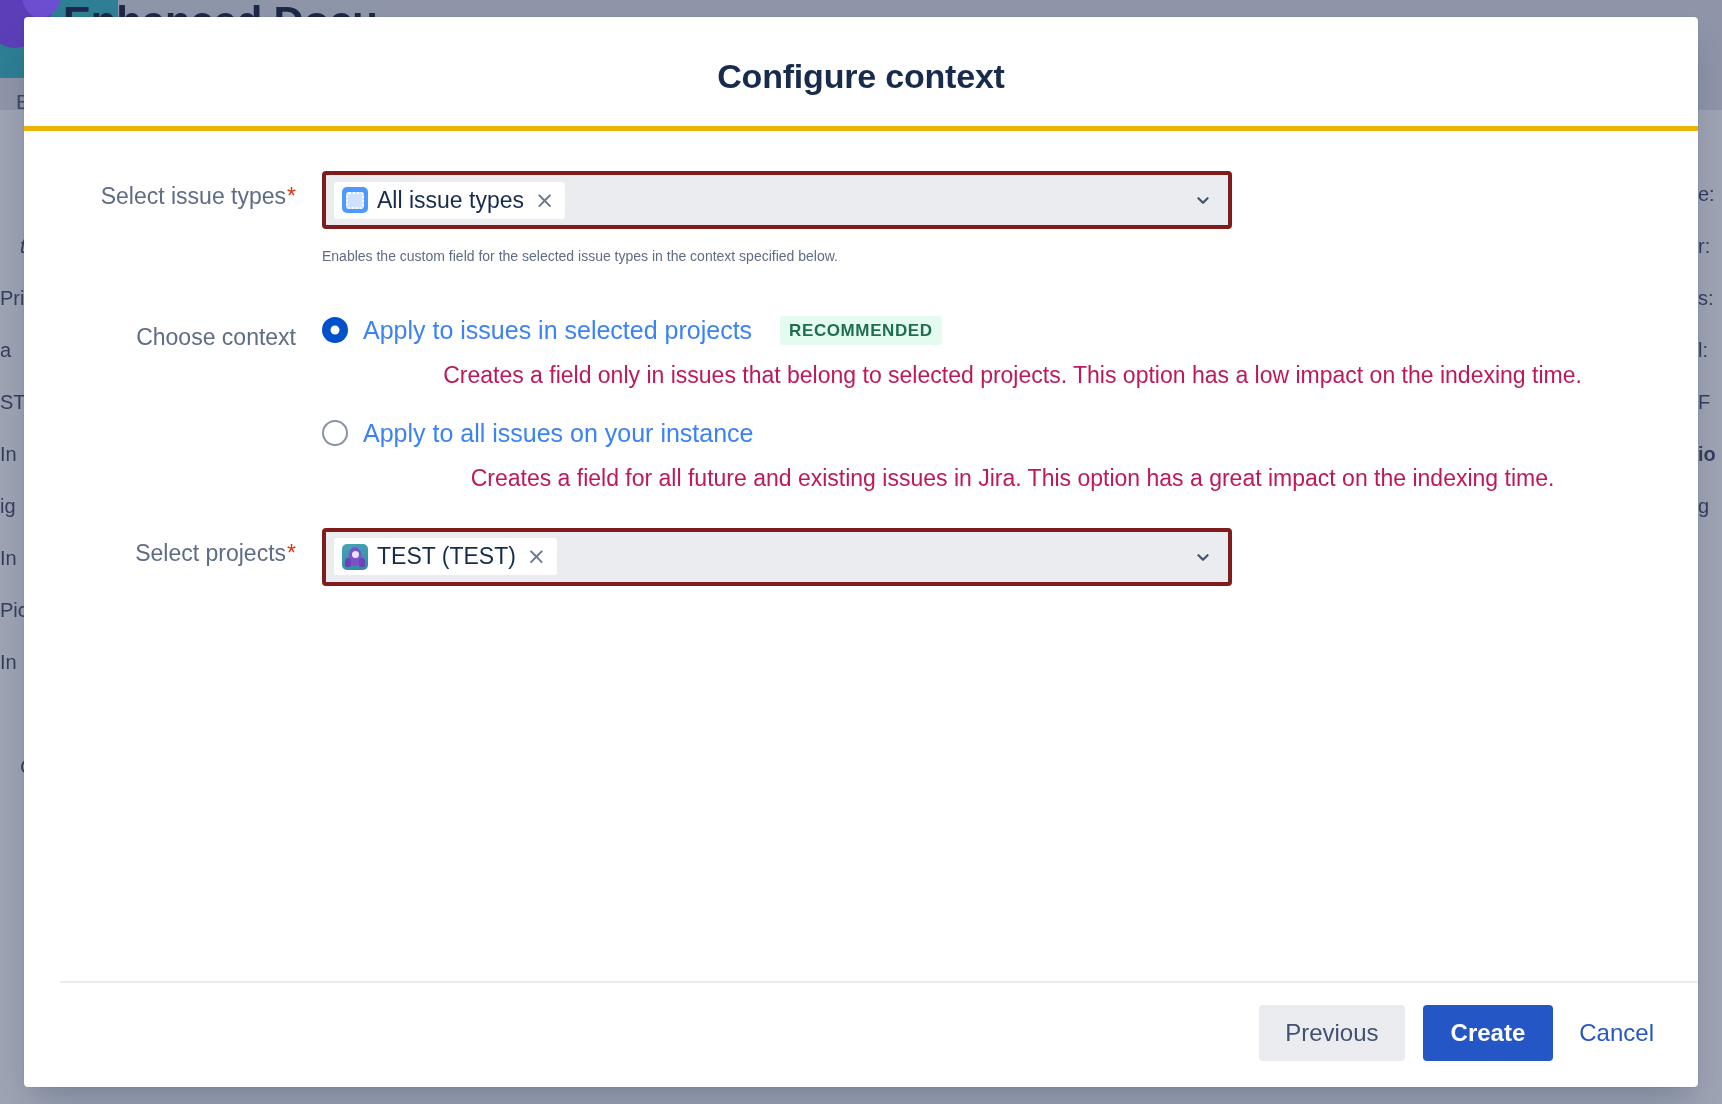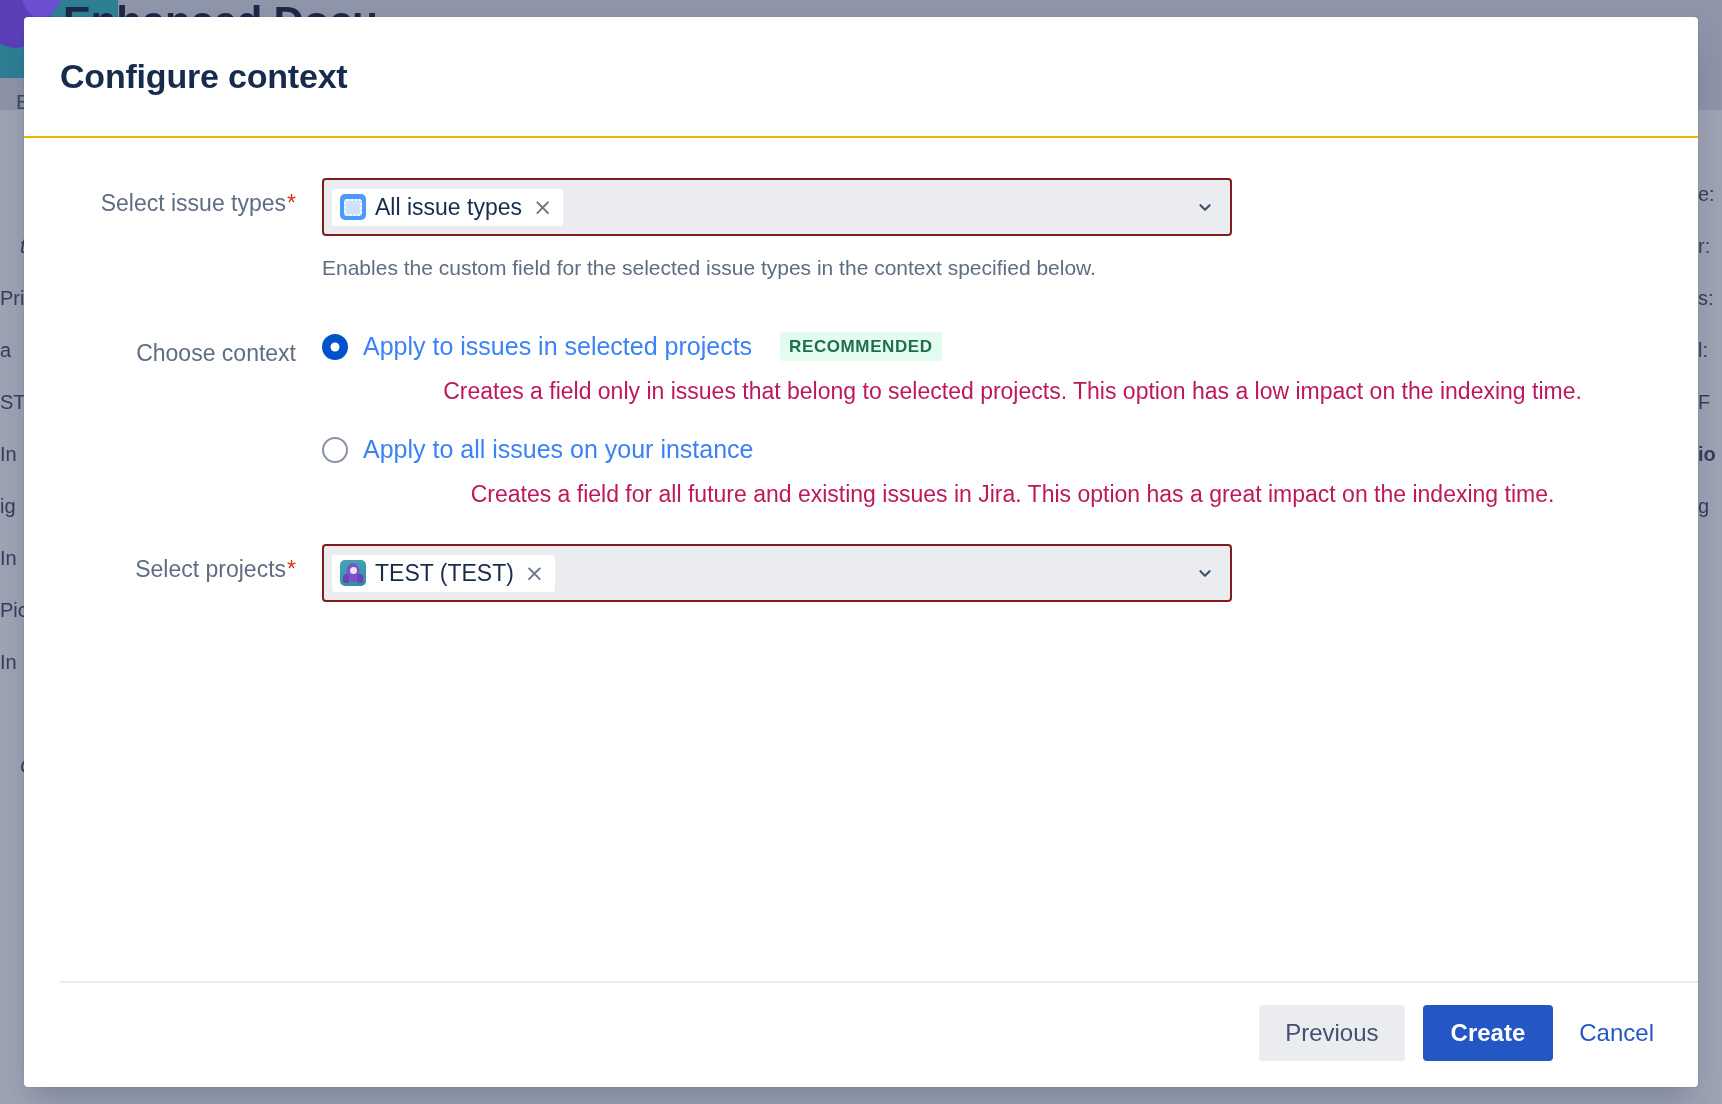--- a/index.html
+++ b/index.html
@@ -76,22 +76,23 @@
     left: 24px; top: 17px;
     width: 1674px; height: 1070px;
     background: #ffffff;
     border-radius: 4px;
     box-shadow: 0 0 1px rgba(9,30,66,0.31), 0 20px 32px -8px rgba(9,30,66,0.25);
     display: flex;
     flex-direction: column;
   }
   .modal-header {
     flex: 0 0 auto;
-    padding: 40px 36px 40px 36px;
-    border-bottom: 2px solid #eab308;
+    padding: 40px 36px 30px 36px;
+    border-bottom: 5px solid #eab308;
+    text-align: center;
   }
   .modal-title {
     font-size: 34px;
     font-weight: 600;
     color: #172b4d;
     letter-spacing: -0.2px;
     margin: 0;
   }
   .modal-body {
     flex: 1 1 auto;
@@ -126,21 +127,21 @@
   }
   .req { color: #de350b; margin-left: 1px; }
   .form-control { flex: 1 1 auto; min-width: 0; }
 
   
   .select-field {
     position: relative;
     width: 910px;
     min-height: 58px;
     background: #ebecf0;
-    border: 2px solid #7f1d1d;
+    border: 4px solid #7f1d1d;
     border-radius: 4px;
     display: flex;
     align-items: center;
     padding: 4px 44px 4px 8px;
   }
   .chip {
     display: inline-flex;
     align-items: center;
     gap: 9px;
     background: #ffffff;
@@ -219,21 +220,21 @@
     bottom: 3px;
     width: 6px; height: 9px;
     background: #6b45b8;
     border-radius: 40% 40% 20% 20%;
   }
   .icon-project-avatar .fin-l { left: 3px; }
   .icon-project-avatar .fin-r { right: 3px; }
 
   
   .helper-text {
-    font-size: 21px;
+    font-size: 14px;
     color: #5e6c84;
     margin-top: 18px;
     line-height: 1.35;
   }
 
   
   .radio-group { padding-top: 4px; }
   .radio-option {
     display: flex;
     align-items: center;

